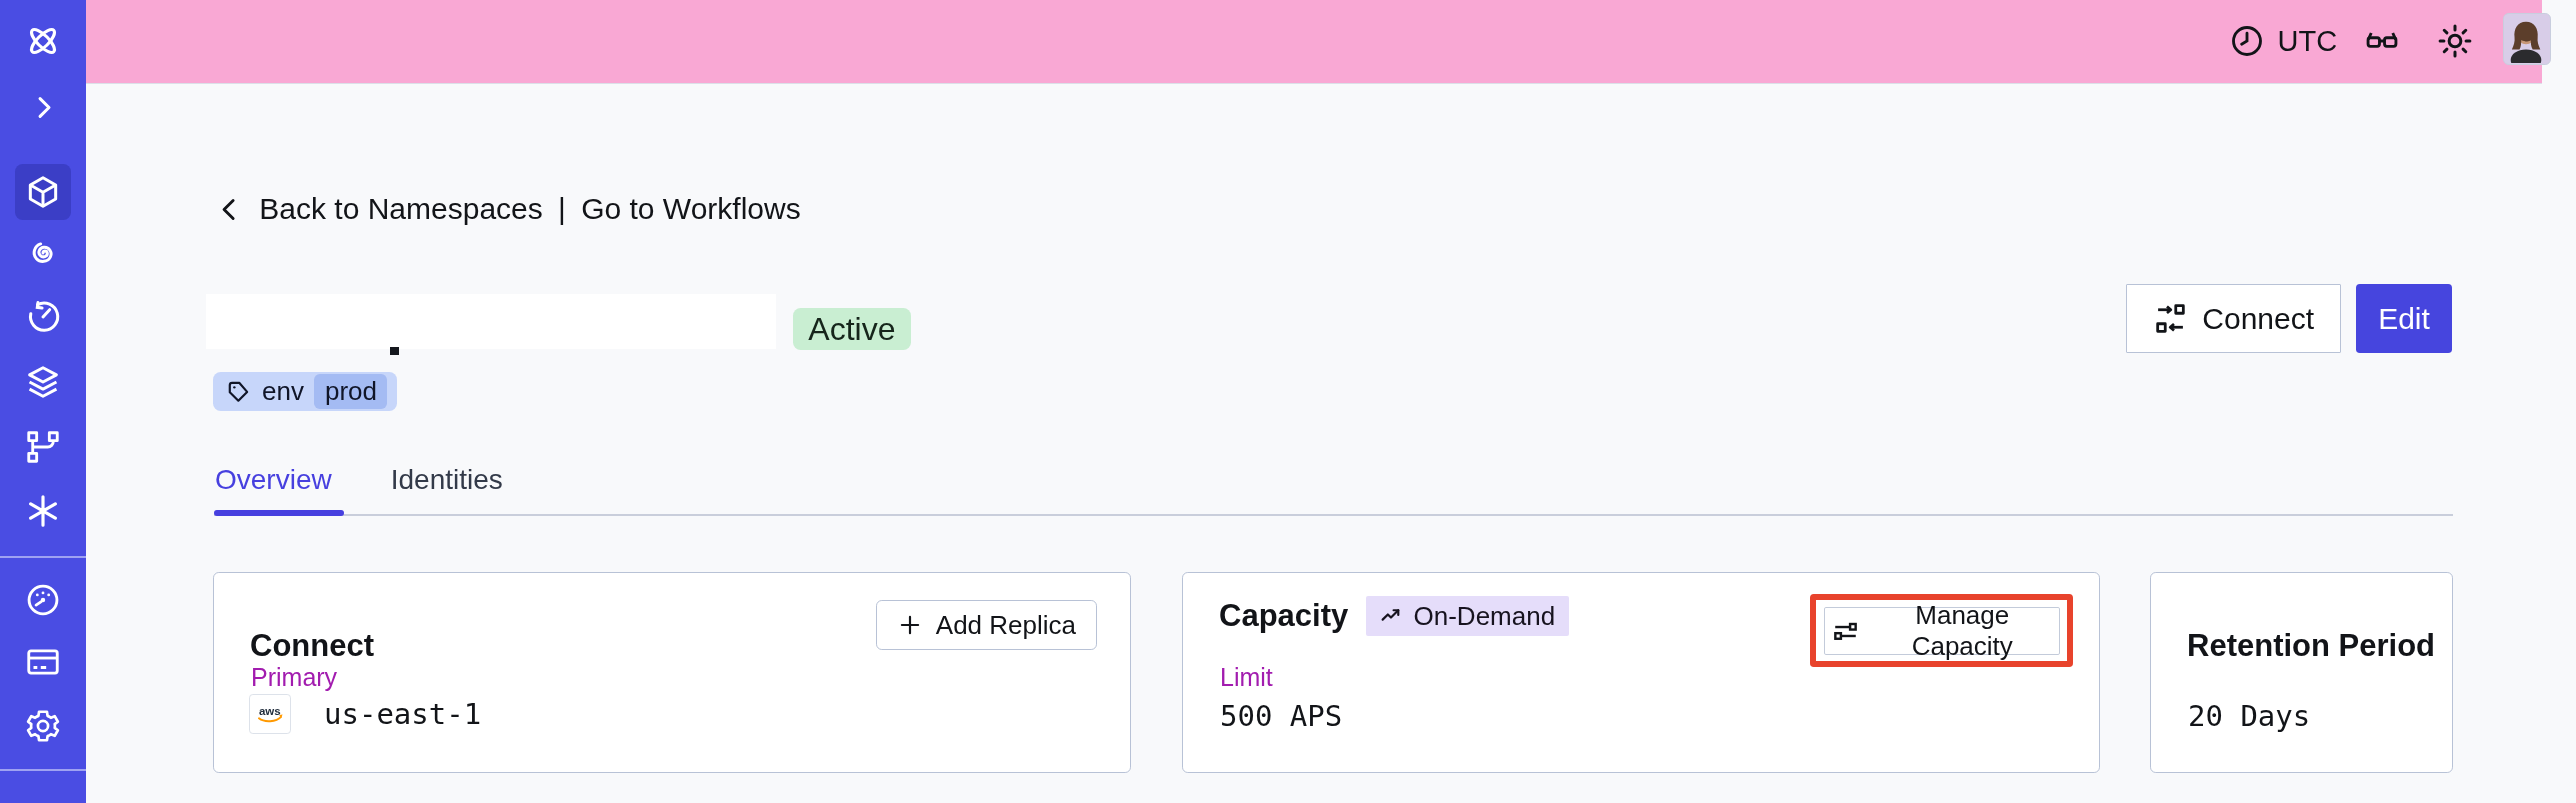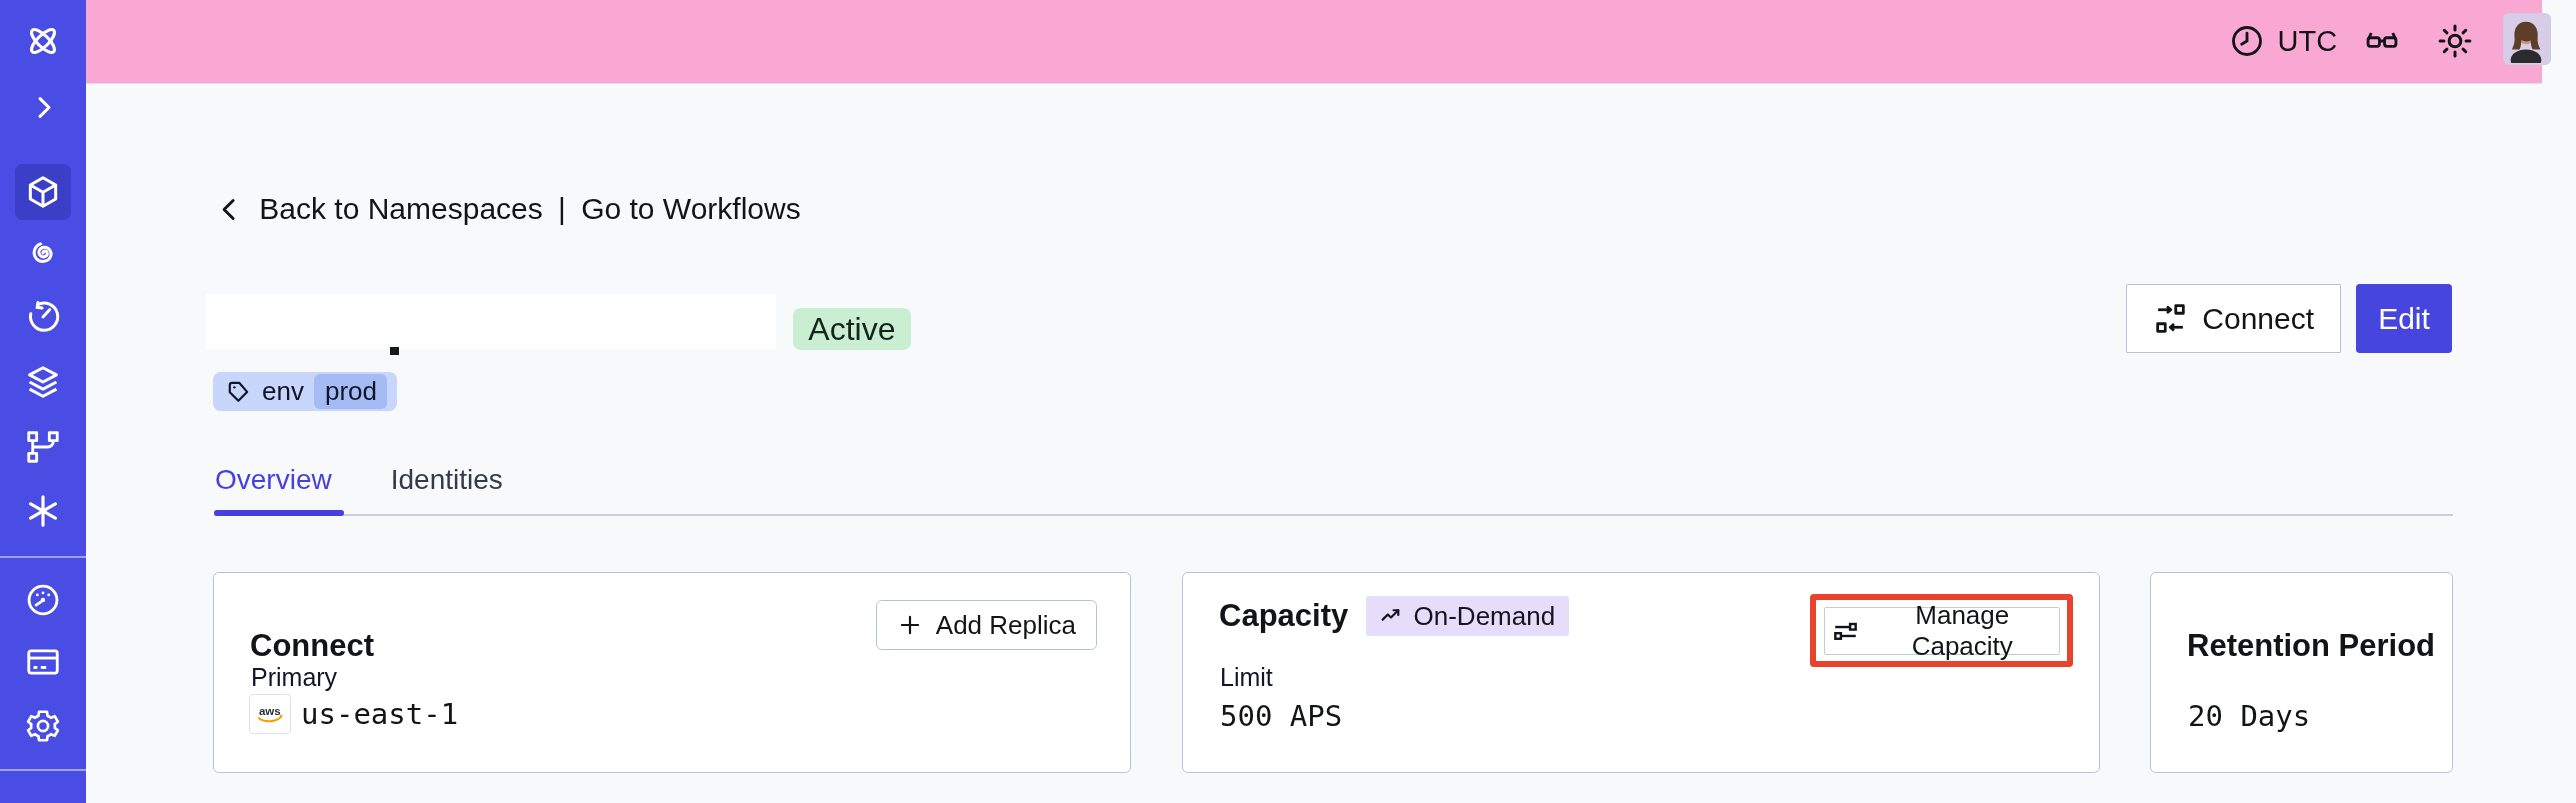--- a/index.html
+++ b/index.html
@@ -50,24 +50,24 @@
 
   
   .card{position:absolute;top:572px;height:201px;background:#FFFFFF;border:1.9px solid #B8C2D6;
         border-radius:5.8px;box-sizing:border-box;}
   #card-region{left:213px;width:918px;}
   #card-capacity{left:1182px;width:918px;}
   #card-retention{left:2150px;width:303px;}
   .card-title{position:absolute;left:36px;top:29px;font-size:31px;font-weight:600;color:#121418;}
   .card-title-row{position:absolute;left:36px;top:23px;display:flex;align-items:center;gap:17.3px;}
   .card-title-row .t{font-size:31px;font-weight:600;color:#121418;text-align:center;}
-  .card-label{position:absolute;left:37px;top:90px;font-size:25px;color:#0f172a;}
+  .card-label{position:absolute;left:37px;top:90px;font-size:25px;color:#a21caf;}
   .mono-value{font-family:"DejaVu Sans Mono",monospace;font-size:29px;color:#121418;}
   .card-value{position:absolute;left:37px;top:126px;}
-  .value-row{position:absolute;left:35px;top:121px;display:flex;align-items:center;gap:10px;}
+  .value-row{position:absolute;left:35px;top:121px;display:flex;align-items:center;gap:33px;}
   .aws-badge{width:42px;height:40px;background:#FFFFFF;border:1.9px solid #DDE2EA;border-radius:3.8px;
              display:flex;align-items:center;justify-content:center;box-sizing:border-box;}
   .btn-add-replica{position:absolute;right:33px;top:27px;height:50px;padding:0 20px;background:#FFFFFF;
                    border:1.9px solid #B8C2D6;border-radius:5.8px;gap:12.5px;font-size:26px;color:#121418;}
   .ondemand-badge{height:40px;background:#E5DDFA;border-radius:2px;padding:0 13.4px;display:flex;
                   align-items:center;gap:9.6px;font-size:26px;font-weight:500;color:#17131F;}
   .red-highlight{position:absolute;left:627px;top:21px;width:263px;height:73px;border:6.7px solid #E8432C;
                  border-radius:3.8px;box-sizing:border-box;}
   .btn-manage{position:absolute;left:641px;top:34px;width:236px;height:48px;background:#FFFFFF;
               border:1.9px solid #C3CBDA;border-radius:1.9px;gap:11.5px;font-size:26px;color:#121418;}

